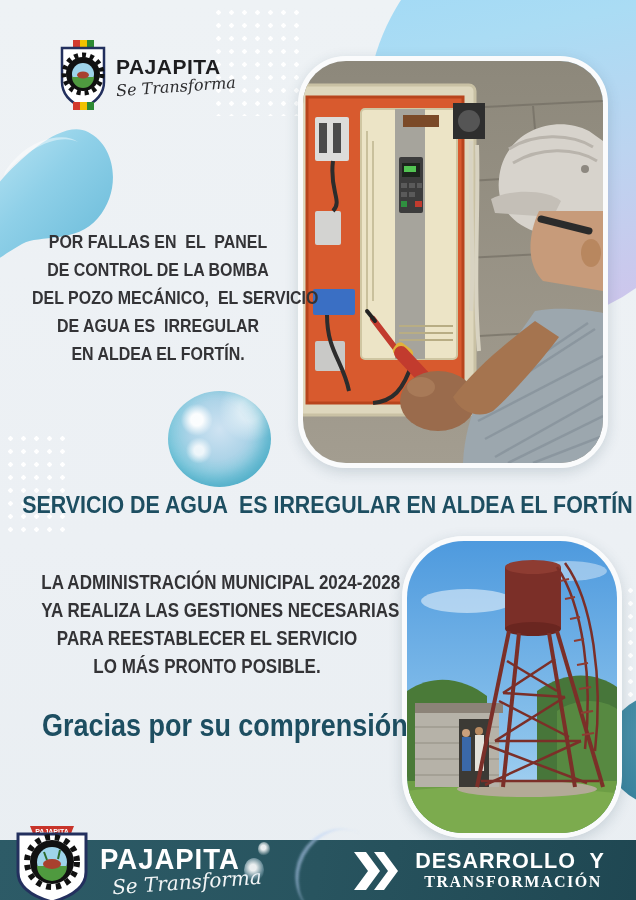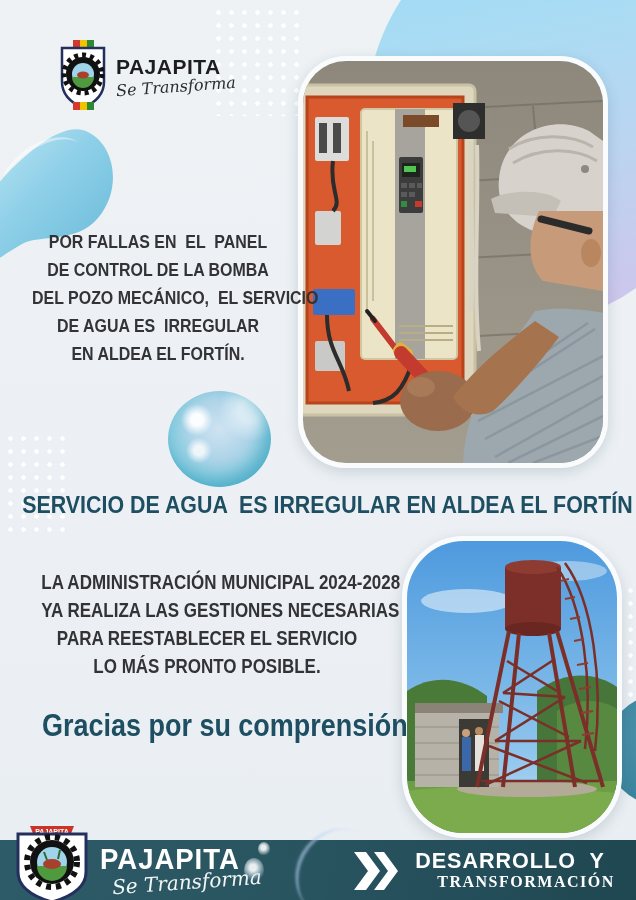--- a/index.html
+++ b/index.html
@@ -57,21 +57,21 @@
     font-family:"DejaVu Serif",serif;font-style:italic;font-size:20px;transform:rotate(-4deg);}
   .bar-bubble1{position:absolute;left:244px;top:858px;width:20px;height:24px;border-radius:50%;z-index:5;
     background:radial-gradient(circle at 45% 40%, rgba(255,255,255,.9) 0 18%, rgba(200,225,240,.35) 55%, rgba(200,225,240,0) 75%);}
   .bar-bubble2{position:absolute;left:258px;top:842px;width:12px;height:14px;border-radius:50%;z-index:5;
     background:radial-gradient(circle at 45% 40%, rgba(255,255,255,.9) 0 22%, rgba(200,225,240,0) 75%);}
   .bar-arc{position:absolute;left:296px;top:828px;width:82px;height:92px;border-radius:50%;z-index:5;
     border-left:4px solid rgba(185,210,245,.55);transform:rotate(28deg);filter:blur(1px);}
   .chevrons{position:absolute;left:352px;top:852px;z-index:5;}
   .slogan1{position:absolute;left:400px;top:848px;width:220px;text-align:center;z-index:5;color:#ffffff;
     font-weight:bold;font-size:22px;letter-spacing:1px;transform:scaleX(.98);white-space:pre;}
-  .slogan2{position:absolute;left:416px;top:873px;width:220px;text-align:center;z-index:5;color:#ffffff;
+  .slogan2{position:absolute;left:403px;top:873px;width:220px;text-align:center;z-index:5;color:#ffffff;
     font-family:"Liberation Serif",serif;font-weight:bold;font-size:16px;letter-spacing:1.5px;}
 </style>
 </head>
 <body>
 
 <div class="page">
 
   <div class="sky-blob"></div>
   <div class="dots dots-top"></div>
   <div class="dots dots-left"></div>

